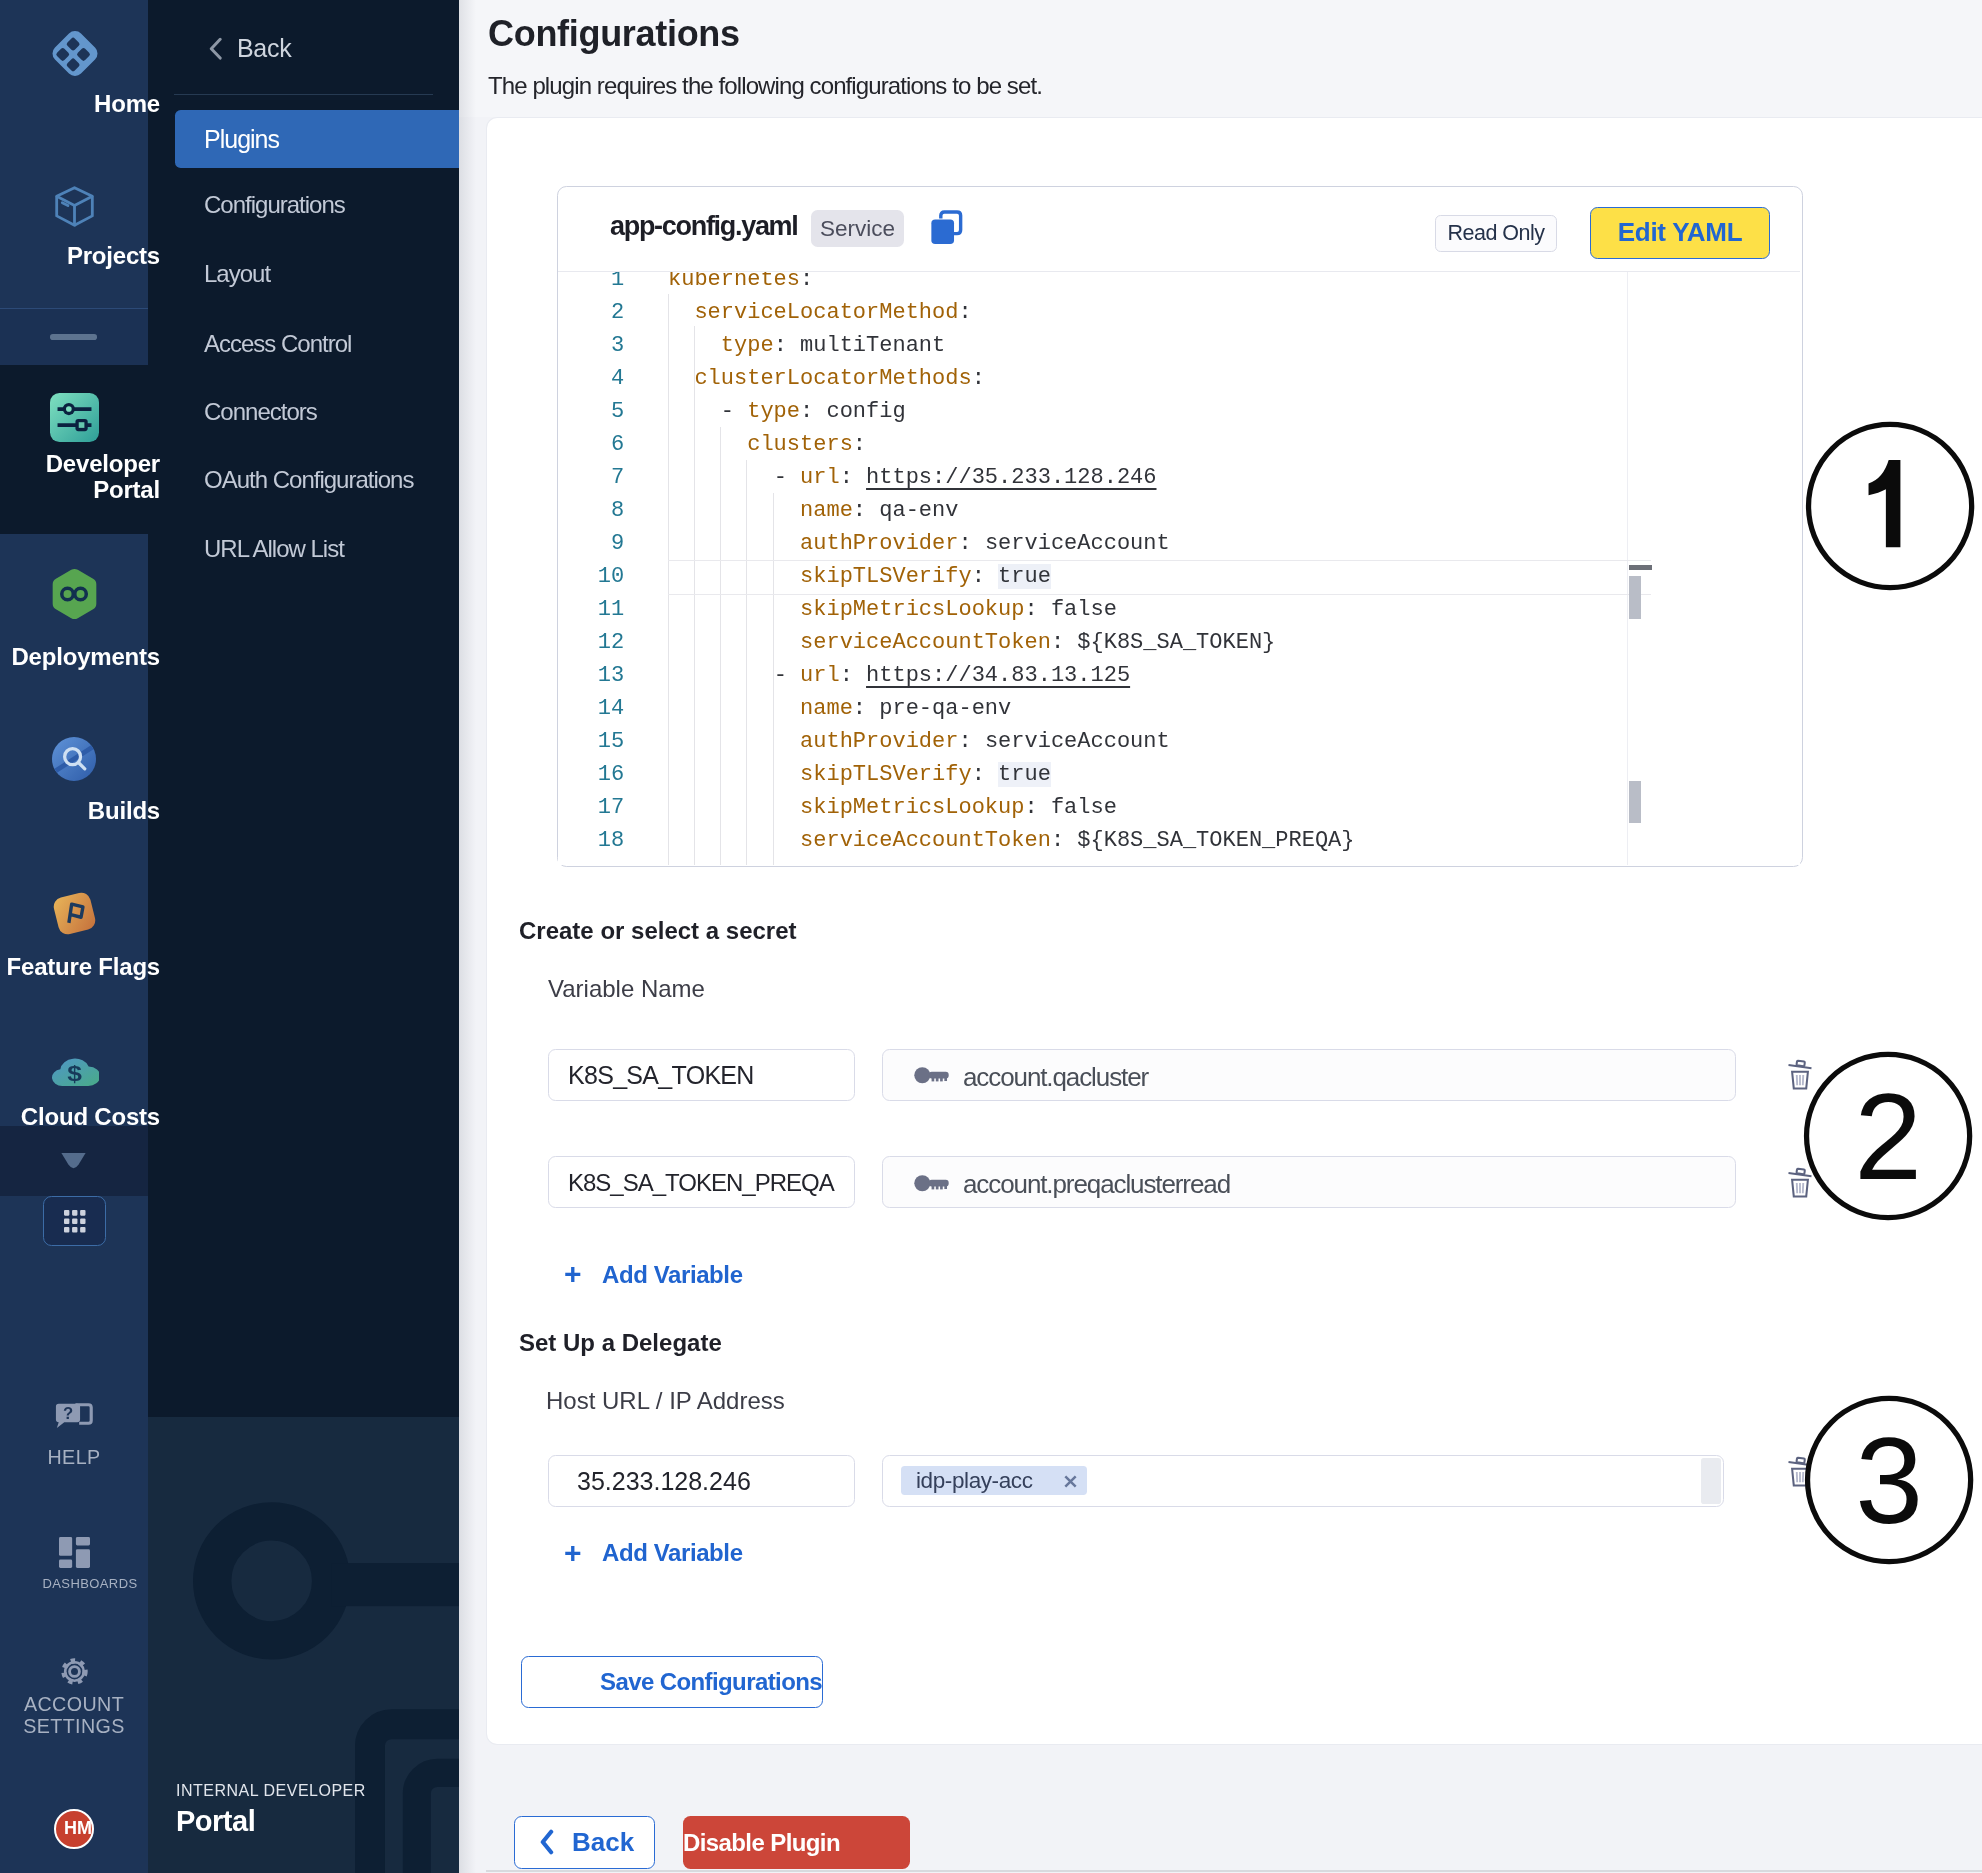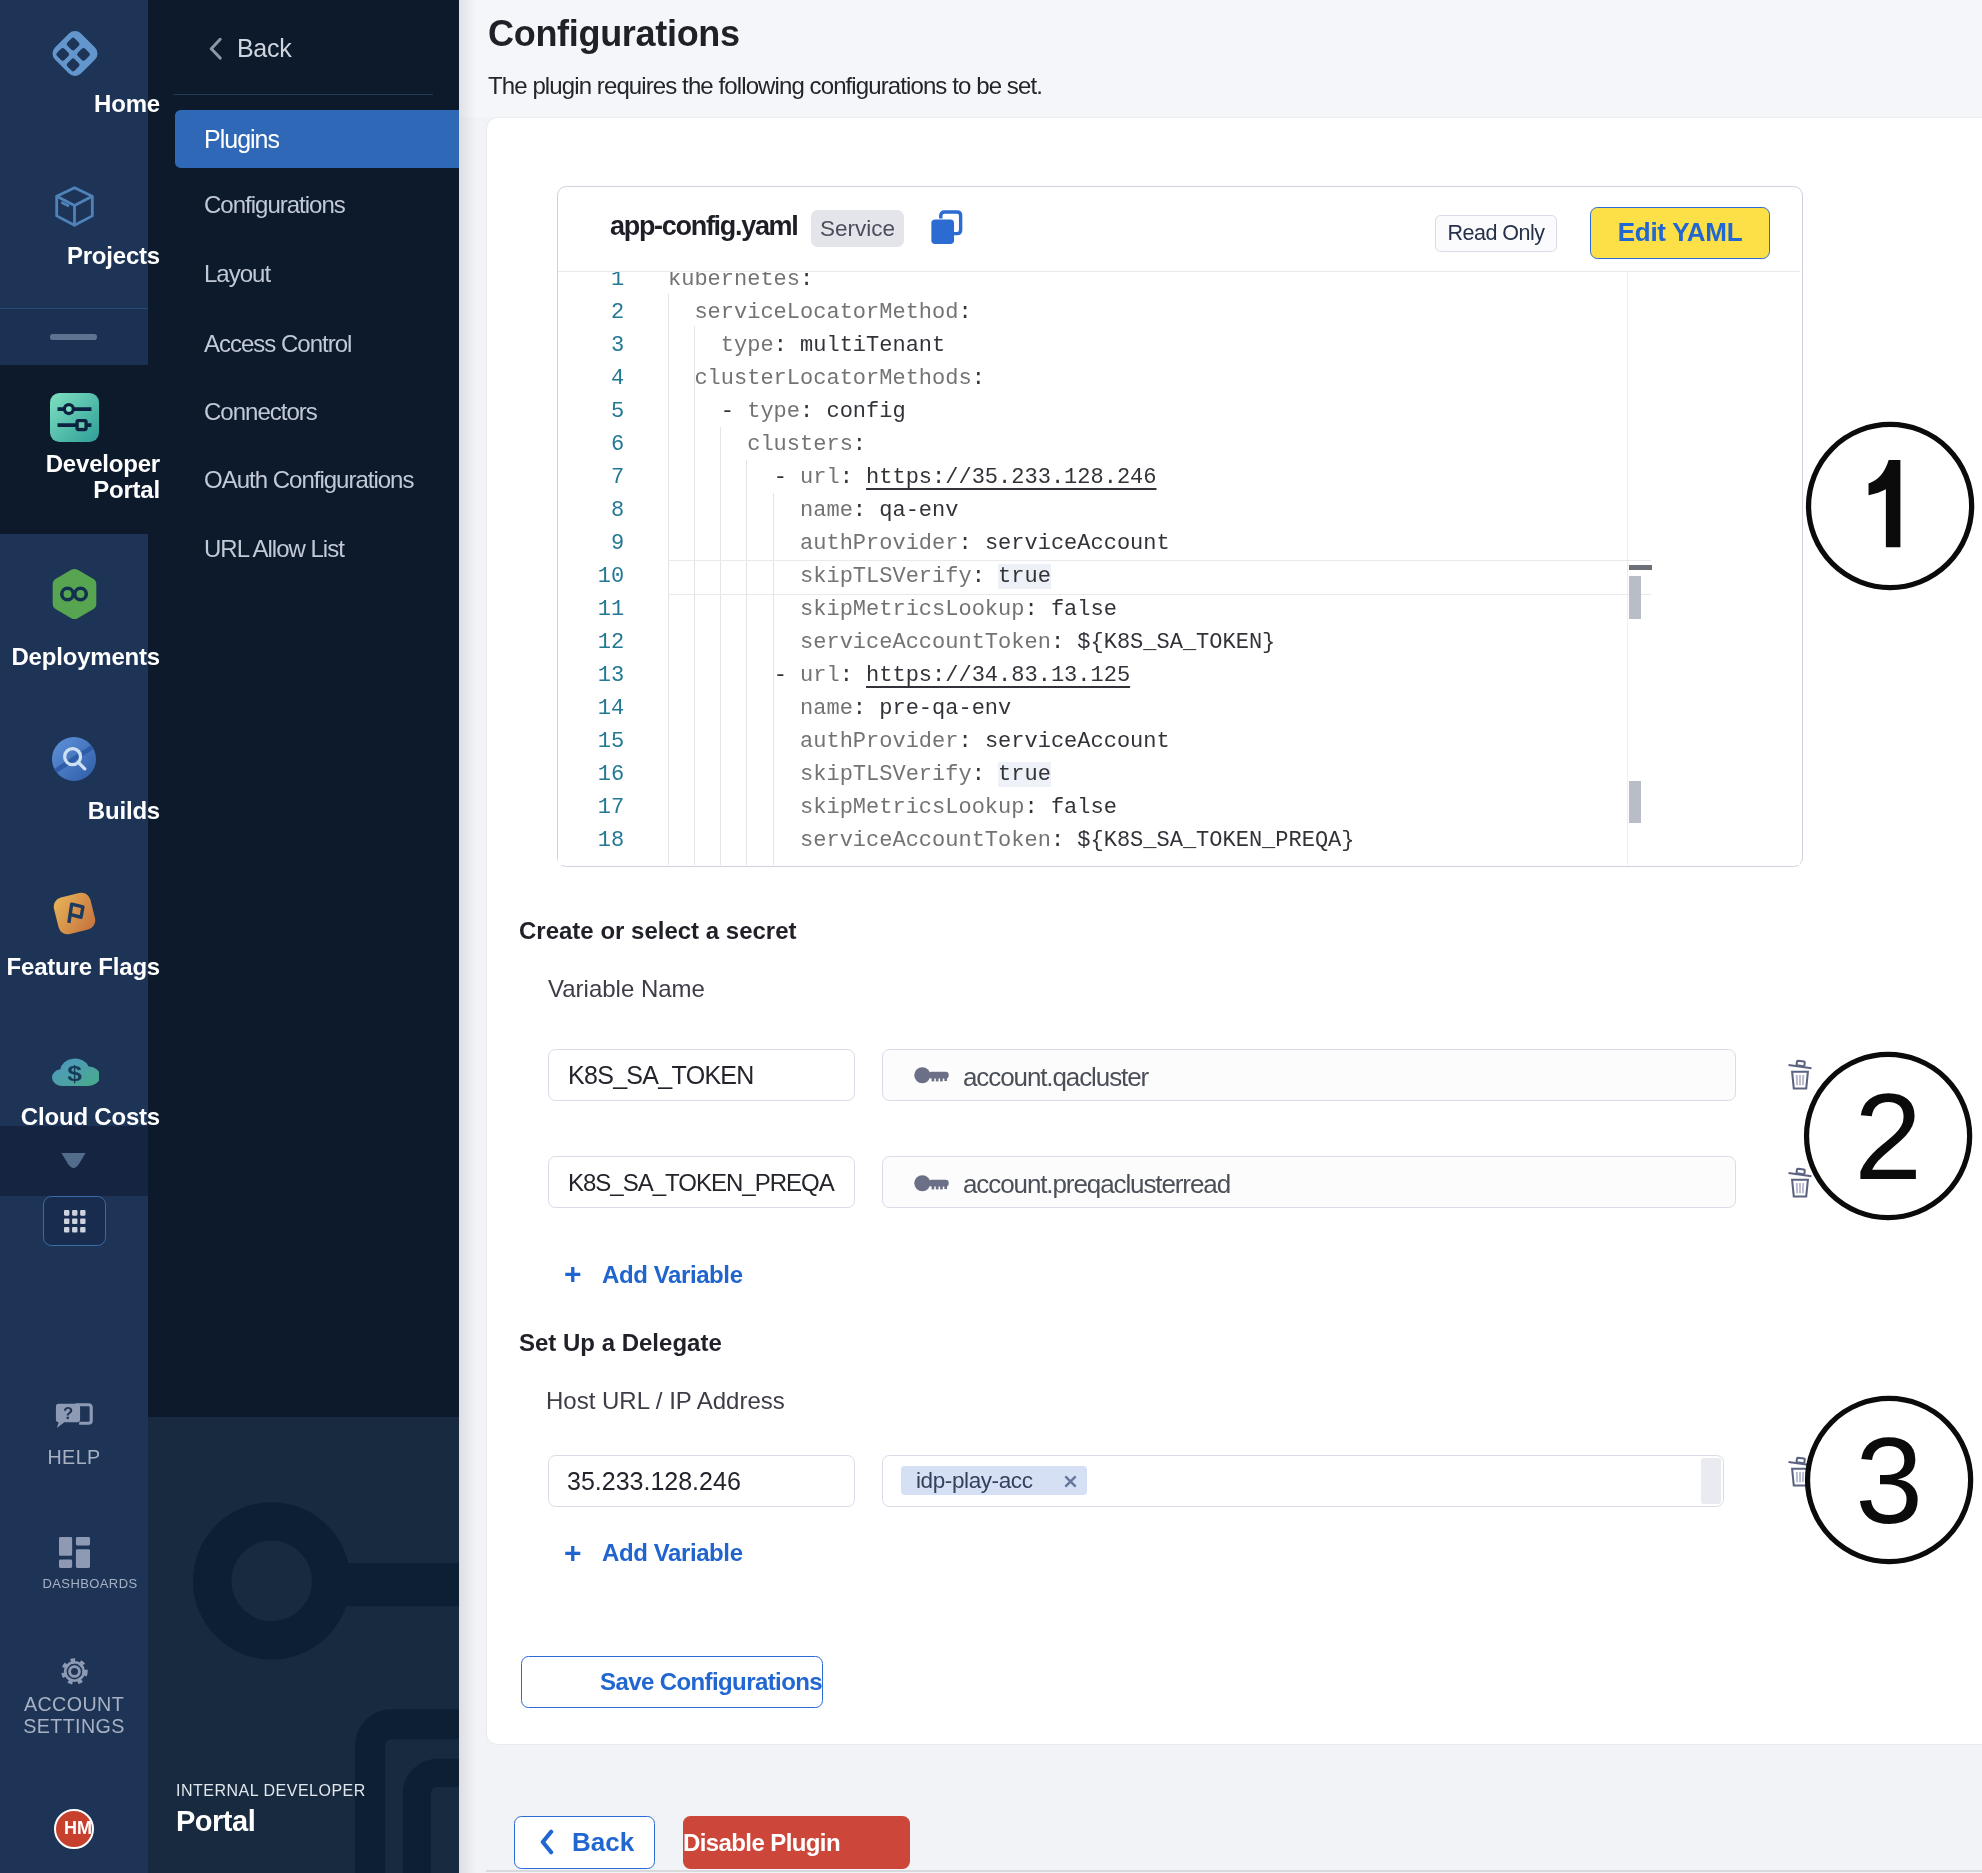--- a/index.html
+++ b/index.html
@@ -1,21 +1,21 @@
 <!DOCTYPE html>
 <html style="font-size:15px"><head>
 <meta charset="utf-8">
 <style>
 *{margin:0;padding:0;box-sizing:border-box}
 html,body{width:1983px;height:1874px;font-family:"Liberation Sans",sans-serif;background:#fff;position:relative;overflow:hidden}
 .a{position:absolute}
 .navlbl{color:#fff;font-size:24px;font-weight:700;text-align:right;width:160px;letter-spacing:-0.2px;white-space:nowrap}
 .navlbl2{color:#a7b1c2;font-size:19.7px;font-weight:400;text-align:center;width:148px;letter-spacing:0.4px}
 .sideitem{color:#c2c9d6;font-size:24px;font-weight:400;left:204px;height:52px;line-height:52px;letter-spacing:-1px}
-.k{color:#737373}.p{color:#313339}.v{color:#313339}
+.k{color:#a16207}.p{color:#313339}.v{color:#313339}
 .u{color:#313339;text-decoration:underline;text-underline-offset:4.7px;text-decoration-thickness:1.9px}
 .codefont{font-family:"Liberation Mono",monospace;font-size:22px;line-height:33px;white-space:pre}
 </style>
 </head>
 <body>
 
 <div class="a" id="leftnav" style="left:0;top:0;width:148px;height:1874px;background:#1d3457"></div>
 <div class="a" id="sidenav" style="left:148px;top:0;width:311px;height:1874px;background:#0c1a2c"></div>
 
 <svg class="a" style="left:50px;top:28px" width="50" height="51" viewBox="0 0 53 54">
@@ -271,21 +271,21 @@
     <use href="#keysym"></use>
   </svg>
 <div class="a" style="left:963px;top:1169px;font-size:26px;color:#4a4f58;letter-spacing:-1.1px">account.preqaclusterread</div>
 <svg class="a" style="left:1787px;top:1165px" width="26" height="36" viewBox="0 0 28 38">
     <use href="#trashsym"></use>
   </svg>
 <div class="a" style="left:564px;top:1257px;font-size:30px;font-weight:600;color:#2064cf">+</div>
 <div class="a" style="left:602px;top:1261px;font-size:24px;font-weight:600;color:#2064cf;letter-spacing:-0.4px">Add Variable</div>
 <div class="a" style="left:519px;top:1329px;font-size:24px;font-weight:700;color:#1f2028">Set Up a Delegate</div>
 <div class="a" style="left:546px;top:1387px;font-size:24px;color:#3c3d47">Host URL / IP Address</div>
-<div class="a" style="left:548px;top:1455px;width:307px;height:52px;background:#fff;border:0.9px solid #d9dbe8;border-radius:7.5px;font-size:25px;color:#23242c;line-height:50px;padding-left:18px">35.233.128.246</div>
+<div class="a" style="left:548px;top:1455px;width:307px;height:52px;background:#fff;border:0.9px solid #d9dbe8;border-radius:7.5px;font-size:25px;color:#23242c;line-height:50px;padding-left:28px">35.233.128.246</div>
 <div class="a" style="left:882px;top:1455px;width:842px;height:52px;background:#fff;border:0.9px solid #d9dbe8;border-radius:7.5px"></div>
 <div class="a" style="left:1701px;top:1458px;width:19.7px;height:46px;background:#e9ebf0;border-radius:2.8px"></div>
 <div class="a" style="left:901px;top:1466px;width:186px;height:29px;background:#d5e0f5;border-radius:3.7px"></div>
 <div class="a" style="left:916px;top:1466px;font-size:22.5px;color:#35405b;line-height:29px;letter-spacing:-0.4px">idp-play-acc</div>
 <svg class="a" style="left:1062px;top:1473px" width="17" height="17" viewBox="0 0 18 18">
     <path d="M3.5 3.5 L14.5 14.5 M14.5 3.5 L3.5 14.5" stroke="#67779b" stroke-width="2.6"></path>
   </svg>
 <svg class="a" style="left:1787px;top:1454px" width="26" height="36" viewBox="0 0 28 38">
     <use href="#trashsym"></use>
   </svg>

